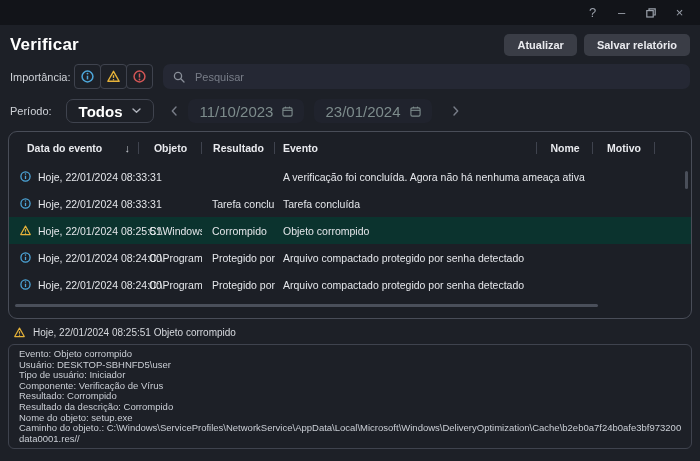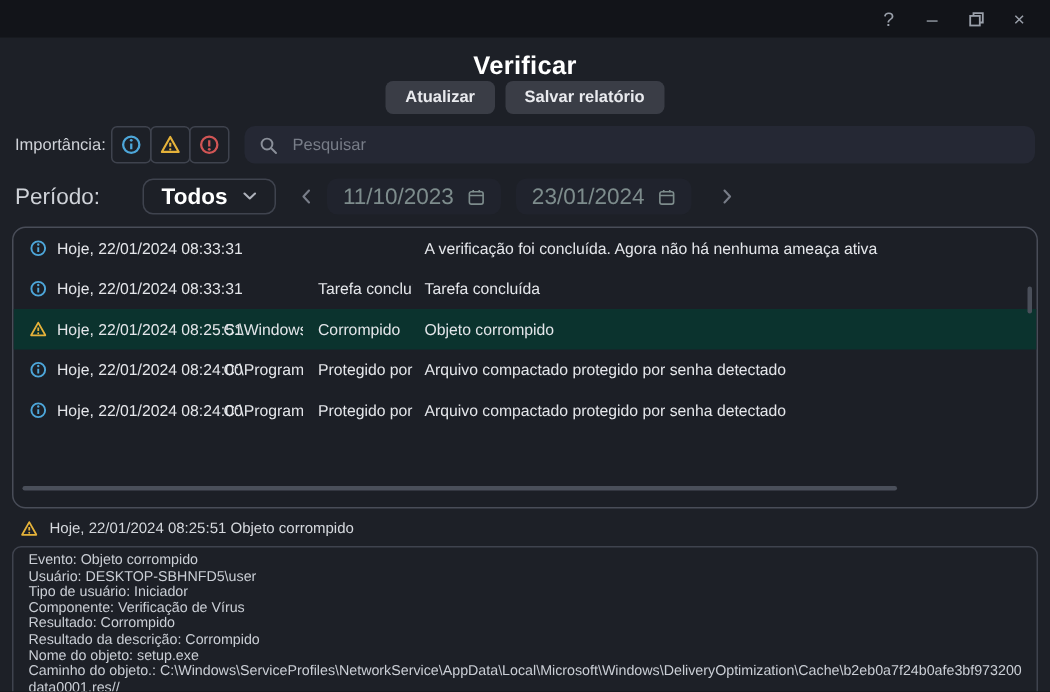--- a/index.html
+++ b/index.html
@@ -4,37 +4,37 @@
 <style>
   html,body{margin:0;padding:0;background:#14161c;}
   *{box-sizing:border-box;font-family:"Liberation Sans","DejaVu Sans",sans-serif;}
   .window{position:relative;width:700px;height:461px;background:#1d2027;overflow:hidden;}
 
   
   .titlebar{height:25px;background:#121419;display:flex;justify-content:flex-end;align-items:center;padding-right:6px;}
   .tb-btn{width:29px;height:21px;display:flex;align-items:center;justify-content:center;color:#9aa0aa;font-size:13px;cursor:pointer;background:none;border:none;}
 
   
-  .header{display:flex;justify-content:space-between;align-items:center;padding:9px 10px 4px 10px;flex-direction:column;}
+  .header{display:flex;justify-content:space-between;align-items:center;padding:9px 10px 4px 10px;}
   .page-title{margin:0;font-size:17px;font-weight:bold;color:#ffffff;letter-spacing:.2px;}
   .hbtns{display:flex;gap:7px;}
   .action-btn{background:#3a3d46;color:#e9eaee;border:none;border-radius:5px;height:22px;padding:0 13px;font-size:11px;font-weight:bold;cursor:pointer;}
 
   
   .filter-row{display:flex;align-items:center;margin:4px 10px 0 10px;}
   .flabel{font-size:11px;color:#cfd2d8;width:62px;}
   .sev-group{display:flex;margin-left:3px;}
   .sev-btn{width:27px;height:25px;background:transparent;border:1px solid #3f434e;border-radius:4px;display:flex;align-items:center;justify-content:center;margin-left:-1px;cursor:pointer;padding:0;}
   .searchbox{flex:1;margin-left:10px;height:25px;background:#252834;border-radius:7px;display:flex;align-items:center;padding:0 10px;gap:8px;}
   .searchbox input{background:transparent;border:none;outline:none;color:#dfe1e6;font-size:11px;width:100%;}
   .searchbox input::placeholder{color:#787d88;}
 
   
   .period-row{display:flex;align-items:center;margin:10px 10px 0 10px;}
-  .plabel{font-size:15px;color:#cfd2d8;margin-right:28px;}
+  .plabel{font-size:11px;color:#cfd2d8;margin-right:14px;}
   .dropdown{display:flex;align-items:center;gap:10px;height:24px;padding:0 12px;background:transparent;border:1px solid #3f434e;border-radius:7px;color:#fff;font-size:15px;font-weight:bold;cursor:pointer;}
   .navbtn{width:28px;height:24px;display:flex;align-items:center;justify-content:center;background:none;border:none;cursor:pointer;padding:0;}
   .datefield{display:flex;align-items:center;gap:9px;height:24px;padding:0 11px;background:#20232d;border-radius:7px;color:#7d8c8c;font-size:15px;margin-right:10px;cursor:pointer;}
 
   
   .table{position:relative;margin:8px 8px 0 8px;border:1px solid #494d58;border-radius:9px;height:188px;overflow:hidden;background:#1c1f26;}
   .grid{display:grid;grid-template-columns:130px 63px 73px 262px 56px 62px 1fr;align-items:center;}
   .thead{height:31px;font-size:10.5px;font-weight:bold;color:#e9eaee;}
   .hcell{position:relative;height:100%;display:flex;align-items:center;white-space:nowrap;}
   .hcell.div::after{content:"";position:absolute;right:0;top:50%;transform:translateY(-50%);width:1px;height:12px;background:#3f434e;}
@@ -167,20 +167,32 @@
     <button class="navbtn">
       <span class="icon">
         <svg width="6" height="10" viewBox="0 0 6 10">
             <polyline points="1,1 4.7,5 1,9" fill="none" stroke="#787d88" stroke-width="1.4" stroke-linecap="round" stroke-linejoin="round"></polyline>
           </svg>
       </span>
     </button>
   </div>
 
   <div class="table">
+    <div class="grid thead">
+      <div class="hcell hc-date div">
+        <span>Data do evento</span>
+        <span class="sort">↓</span>
+      </div>
+      <div class="hcell hc-center div">Objeto</div>
+      <div class="hcell hc-center div">Resultado</div>
+      <div class="hcell hc-evt div">Evento</div>
+      <div class="hcell hc-center div">Nome</div>
+      <div class="hcell hc-center div">Motivo</div>
+      <div class="hcell"></div>
+    </div>
 
     <div class="grid trow">
       <div class="c-date">
         <span class="icon">
           <svg width="11" height="11" viewBox="0 0 12 12">
               <circle cx="6" cy="6" r="5" fill="none" stroke="#4da6d9" stroke-width="1.4"></circle>
               <line x1="6" y1="5.3" x2="6" y2="8.7" stroke="#4da6d9" stroke-width="1.4"></line>
               <circle cx="6" cy="3.3" r="0.85" fill="#4da6d9"></circle>
             </svg>
         </span>

